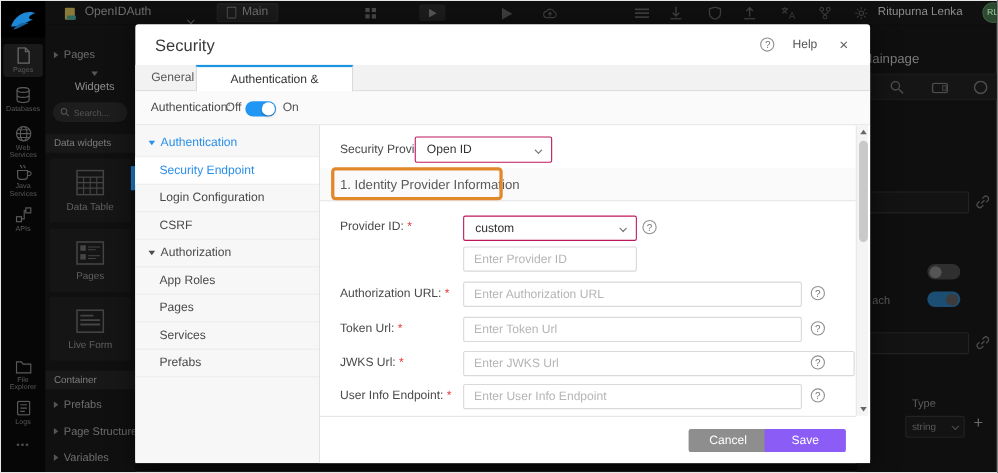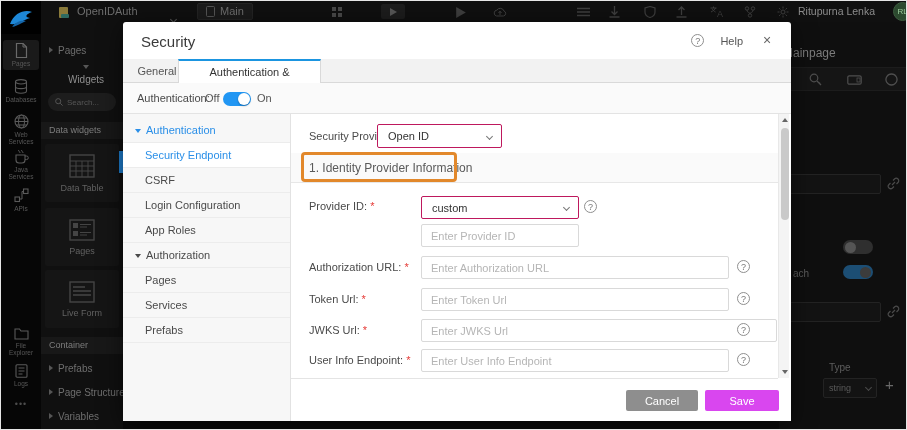--- a/index.html
+++ b/index.html
@@ -73,21 +73,21 @@
   .chv { width:5px; height:5px; border-right:1.4px solid #777; border-bottom:1.4px solid #777; transform:rotate(45deg); display:inline-block; }
   .tinput { position:absolute; border:1px solid #d9d9d9; border-radius:2px; font-size:11px; color:#333; padding:0 9px; font-family:"Liberation Sans","DejaVu Sans",sans-serif; outline:none; }
   .tinput::placeholder { color:#b5b5b5; }
   #section-bar { position:absolute; left:0; top:39px; width:487px; height:30px; background:#fafafa; border-bottom:1px solid #e7e7e7; }
   #section-title { position:absolute; left:18px; top:8px; font-size:12px; color:#5a5a5a; }
   #anno-box { position:absolute; left:10px; top:38px; width:156px; height:30px; border:3px solid #e2882b; border-radius:4px; z-index:3; pointer-events:none; }
   .helpdot { position:absolute; cursor:pointer; }
   #f-footer { position:absolute; left:0; top:264px; width:487px; height:43px; border-top:1px solid #e4e4e4; background:#fff; }
   .btn { position:absolute; top:11px; height:21px; border:none; border-radius:2px; color:#fff; font-size:11px; cursor:pointer; font-family:Liberation Sans, sans-serif; }
   #btn-cancel { left:335px; width:72px; background:#8e8e8e; }
-  #btn-save { left:414px; width:74px; background:#d946ef; }
+  #btn-save { left:404px; width:74px; background:#8b5cf6; }
 
   
   #fscroll { position:absolute; left:487px; top:0; width:11px; height:264px; background:#f4f4f4; border-left:1px solid #e8e8e8; }
   #fscroll .thumb { position:absolute; left:1.5px; top:14px; width:8px; height:92px; background:#c9c9c9; border-radius:4px; }
   .sb-up { position:absolute; left:2.5px; top:4px; width:0; height:0; border-left:3px solid transparent; border-right:3px solid transparent; border-bottom:4px solid #666; }
   .sb-dn { position:absolute; left:2.5px; bottom:4px; width:0; height:0; border-left:3px solid transparent; border-right:3px solid transparent; border-top:4px solid #666; }
 </style>
 </head>
 <body>
 
@@ -362,24 +362,24 @@
       <span class="abs" style="left:82px;top:9px;color:#555;">Off</span>
       <div id="auth-toggle">
           <span class="knob"></span>
         </div>
       <span class="abs" style="left:134px;top:9px;color:#555;">On</span>
     </div>
 
     <div id="m-nav">
       <div class="nav-row group blue"><span class="gcaret"></span><span>Authentication</span></div>
       <div class="nav-row selected">Security Endpoint</div>
+      <div class="nav-row">Login Configuration</div>
       <div class="nav-row">CSRF</div>
-      <div class="nav-row">Login Configuration</div>
+      <div class="nav-row group"><span class="gcaret"></span><span>Authorization</span></div>
       <div class="nav-row">App Roles</div>
-      <div class="nav-row group"><span class="gcaret"></span><span>Authorization</span></div>
       <div class="nav-row">Pages</div>
       <div class="nav-row">Services</div>
       <div class="nav-row">Prefabs</div>
     </div>
 
     <div id="m-form">
       <span class="flabel" style="top:16px;">Security Provider:</span>
       <div class="selbox" style="left:86px;top:10px;width:125px;height:24px;">
         <span>Open ID</span>
         <span class="chv"></span>

